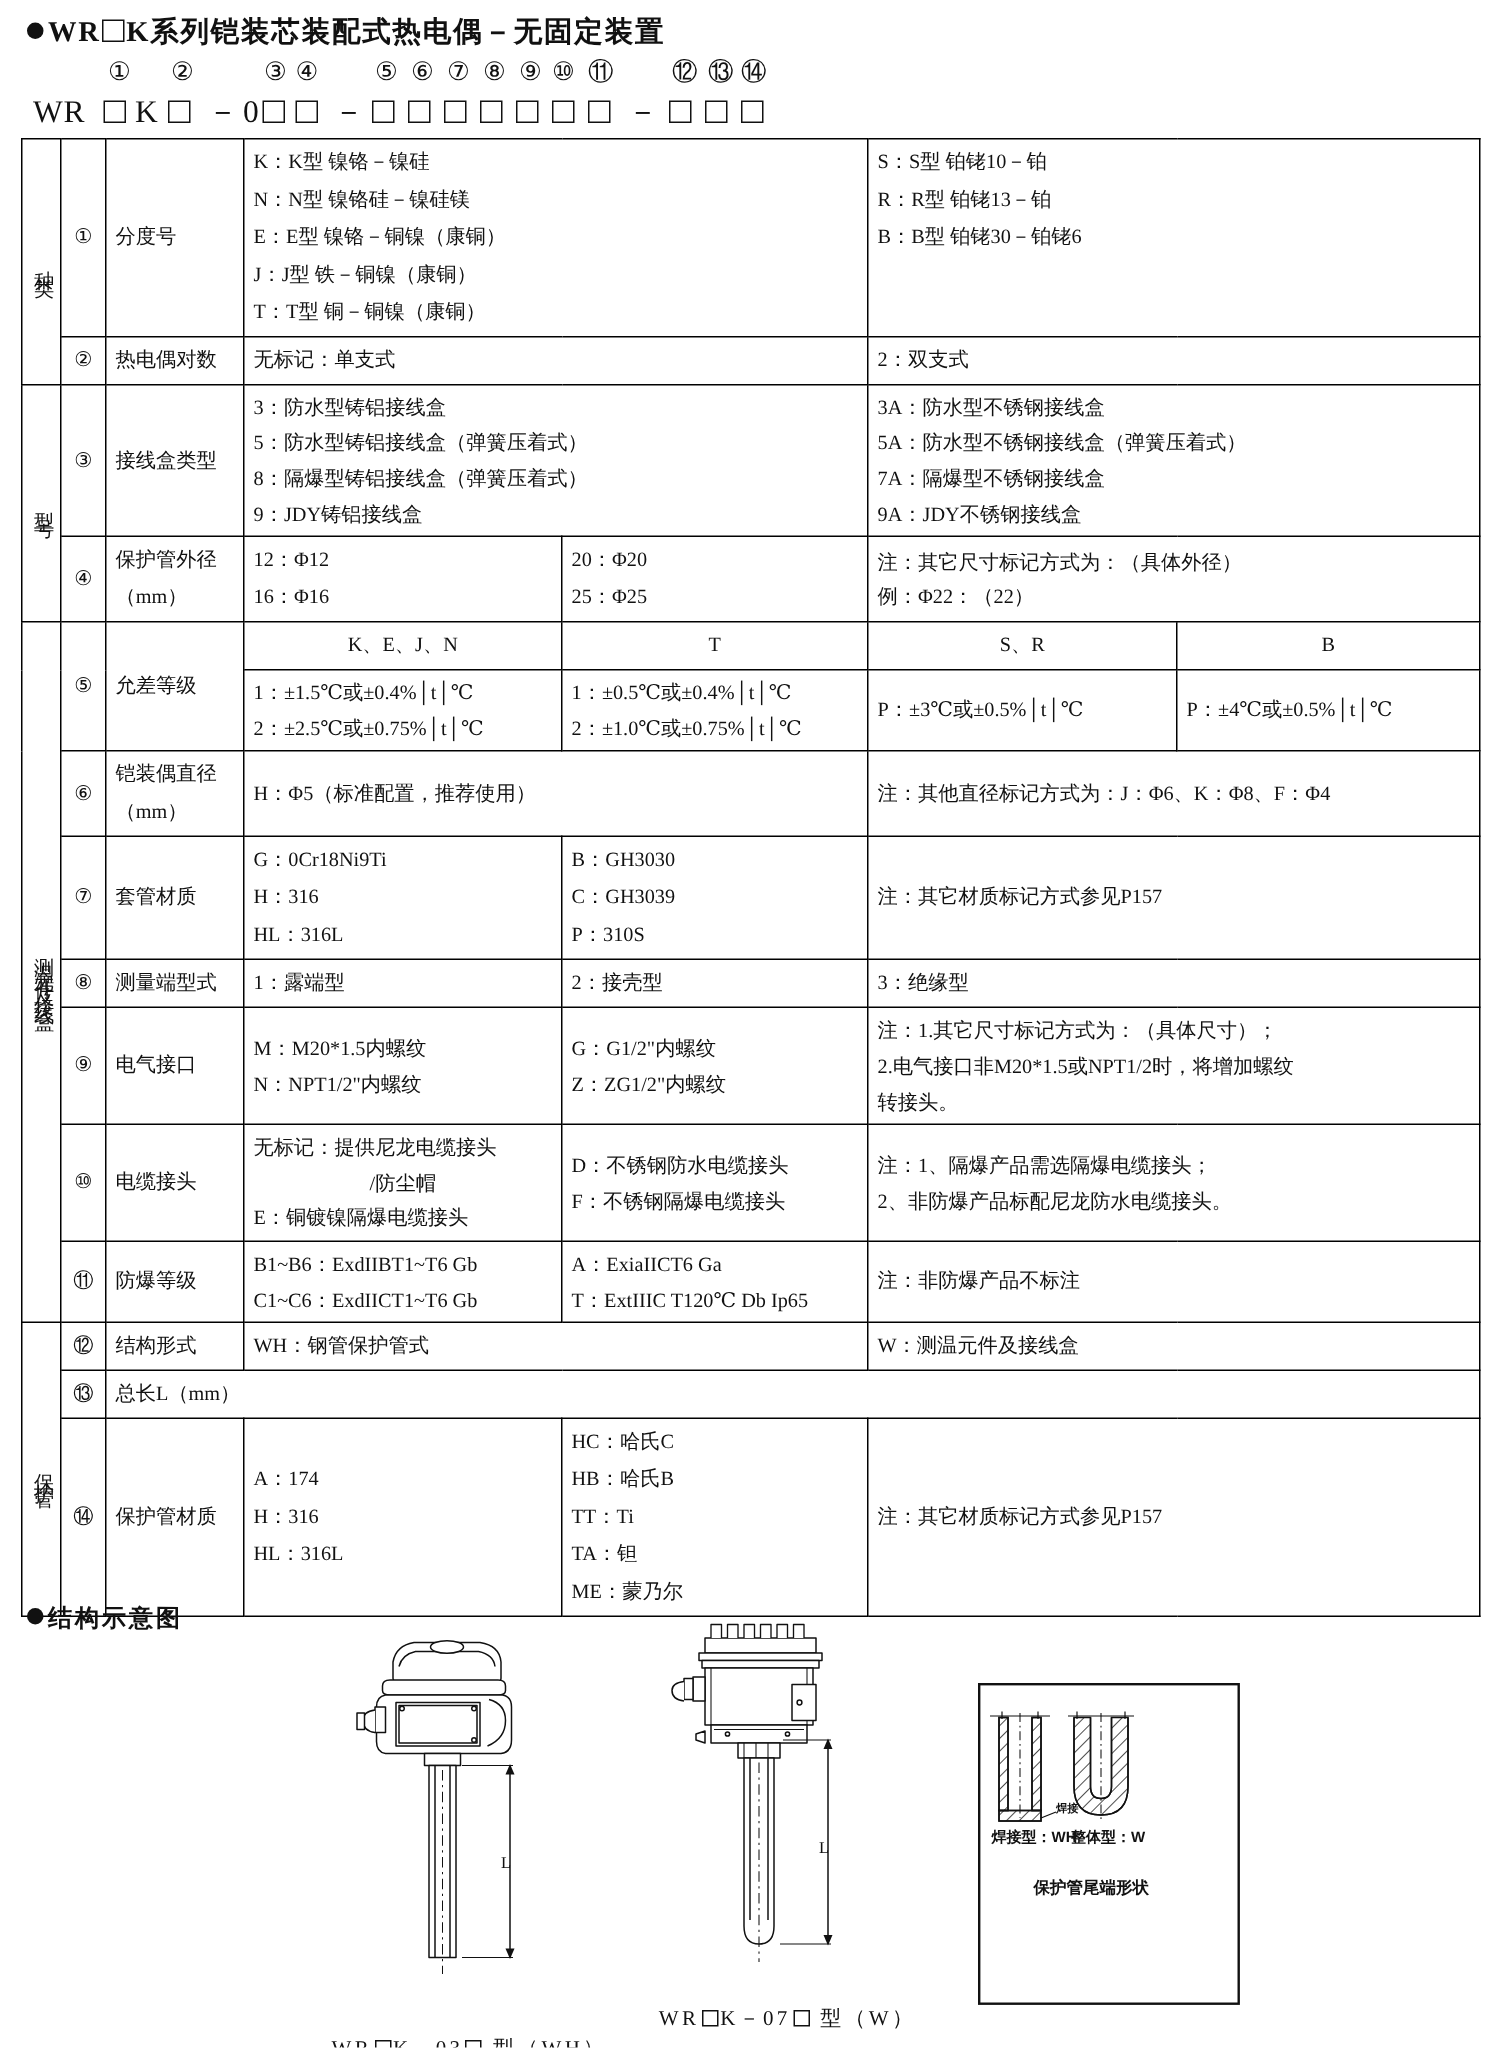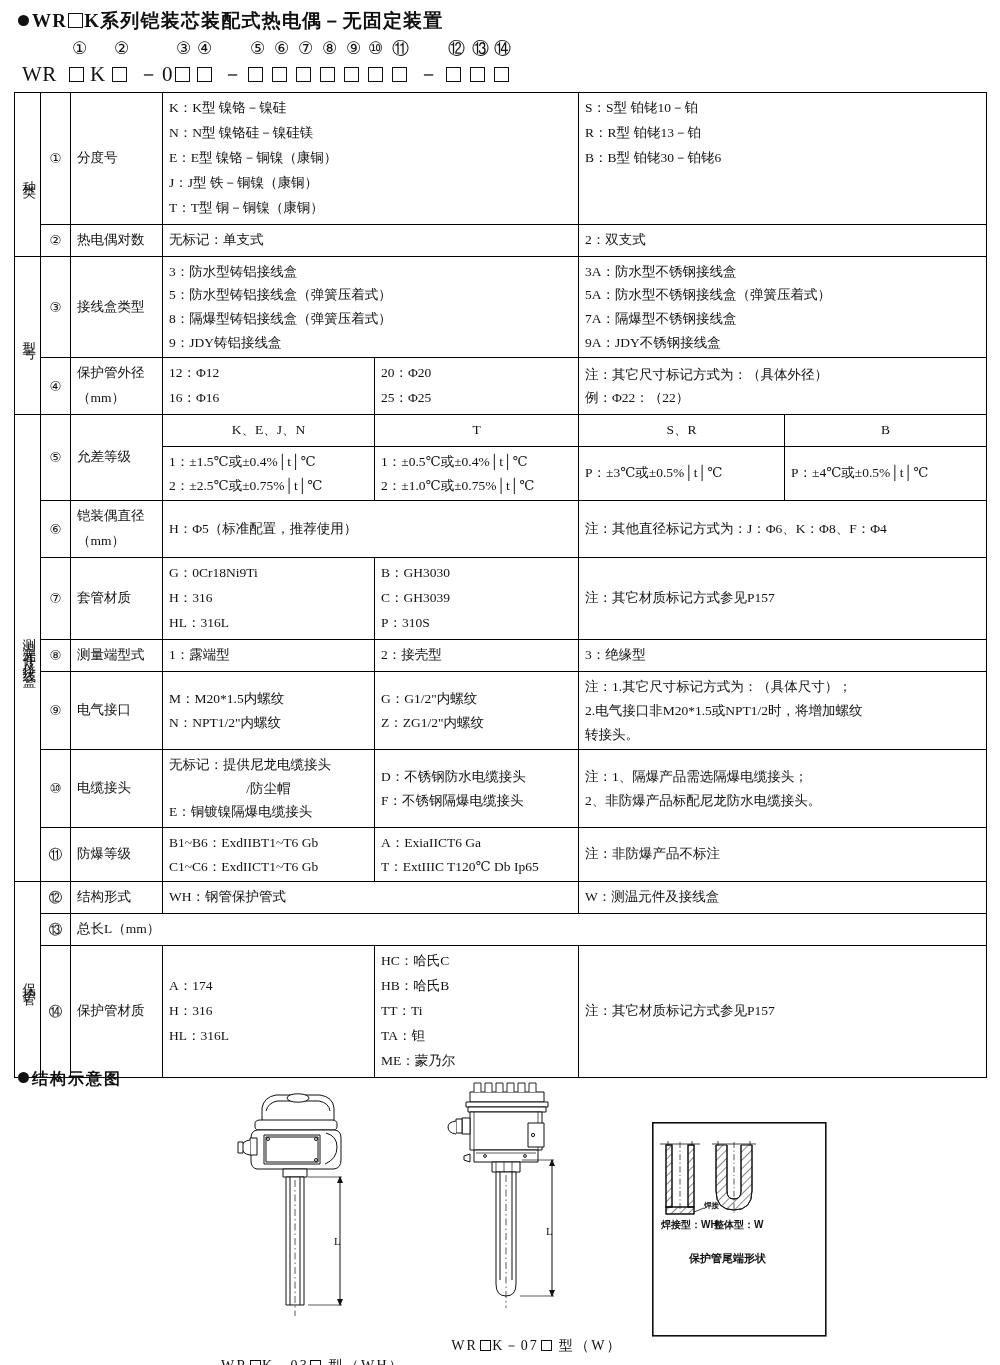--- a/index.html
+++ b/index.html
@@ -550,21 +550,21 @@
 
       <line x1="112" y1="80" x2="112" y2="216"></line>
       <path d="M109 86 l3 -7 l3 7 z" fill="#111" stroke="none"></path>
       <path d="M109 210 l3 7 l3 -7 z" fill="#111" stroke="none"></path>
       <line x1="82" y1="80" x2="114" y2="80" stroke-width="0.7"></line>
       <line x1="80" y1="216" x2="114" y2="216" stroke-width="0.7"></line>
     </g>
     <text x="106" y="155" font-family="Liberation Serif, serif" font-size="11" fill="#111">L</text>
   </svg>
 </div>
-<div class="fig-cap" style="left:412px; top:1337px; width:250px;">
+<div class="fig-cap" style="left:400px; top:1337px; width:250px;">
   <span>WR<span class="cap-box"></span>K－07<span class="cap-box"></span> 型（W）</span>
 </div>
 
 <div class="fig" style="left:652px; top:1122px;text-decoration:underline;">
   <svg width="175" height="215" viewBox="0 0 175 215">
     <rect x="0.8" y="0.8" width="173" height="213" fill="#fff" stroke="#111" stroke-width="1.6"></rect>
     <defs>
       <pattern id="hatchA" width="6" height="6" patternTransform="rotate(45)" patternUnits="userSpaceOnUse">
         <line x1="0" y1="0" x2="0" y2="6" stroke="#111" stroke-width="1"></line>
       </pattern>

